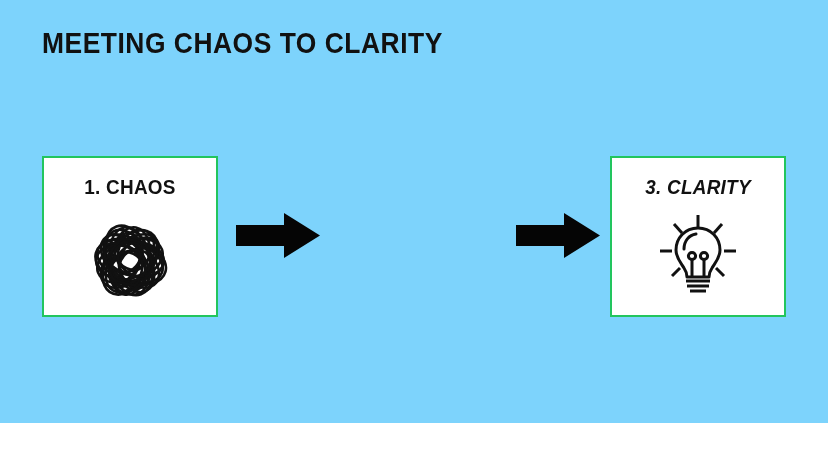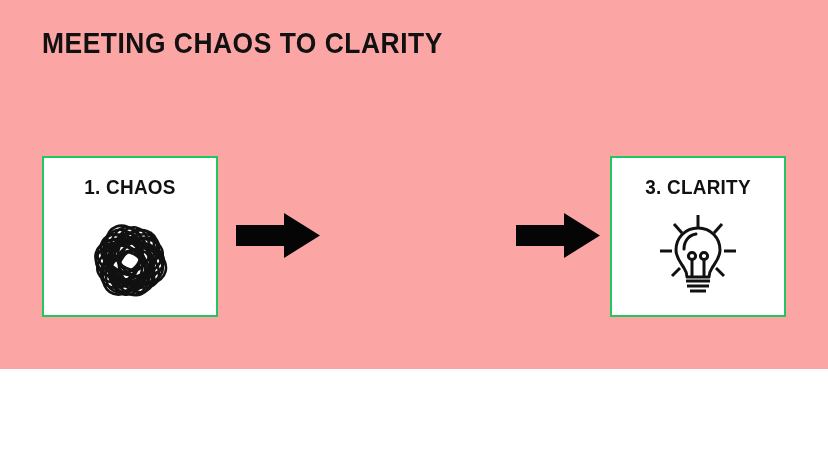--- a/index.html
+++ b/index.html
@@ -6,22 +6,22 @@
     margin: 0;
     padding: 0;
     background: #ffffff;
   }
   body {
     font-family: "Liberation Sans", sans-serif;
   }
   #canvas {
     position: relative;
     width: 828px;
-    height: 369px;
-    background: #fca5a5;
+    height: 423px;
+    background: #7dd3fc;
     overflow: hidden;
   }
 
   
   .title {
     position: absolute;
     left: 42px;
     top: 26px;
     font-family: "Liberation Sans", sans-serif;
     font-weight: 700;
@@ -38,21 +38,21 @@
     position: absolute;
     top: 156px;
     width: 176px;
     height: 161px;
     border: 2px solid #22c55e;
     background: #ffffff;
     box-sizing: border-box;
   }
   #box-1 { left: 42px; }
   #box-2 { left: 332px; }
-  #box-3 { left: 610px; }
+  #box-3 { left: 610px; font-style: italic; }
 
   .step-label {
     position: absolute;
     top: 17px;
     left: 0;
     right: 0;
     text-align: center;
     font-family: "Liberation Sans", sans-serif;
     font-weight: 700;
     font-size: 21px;

